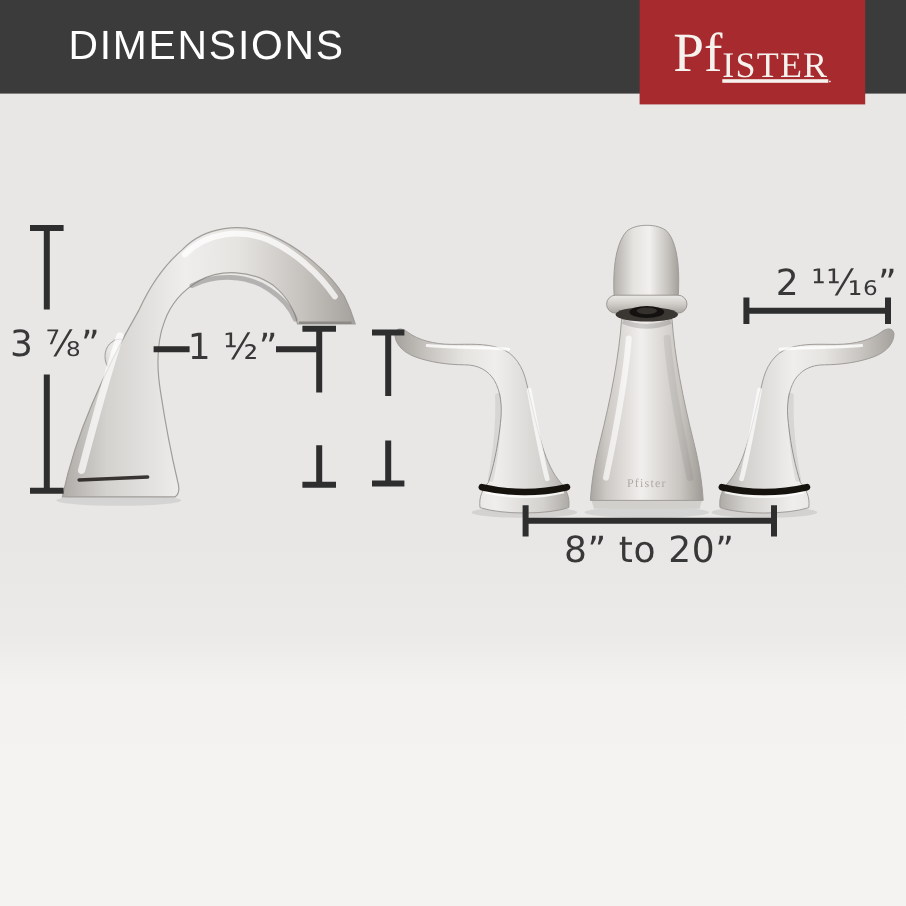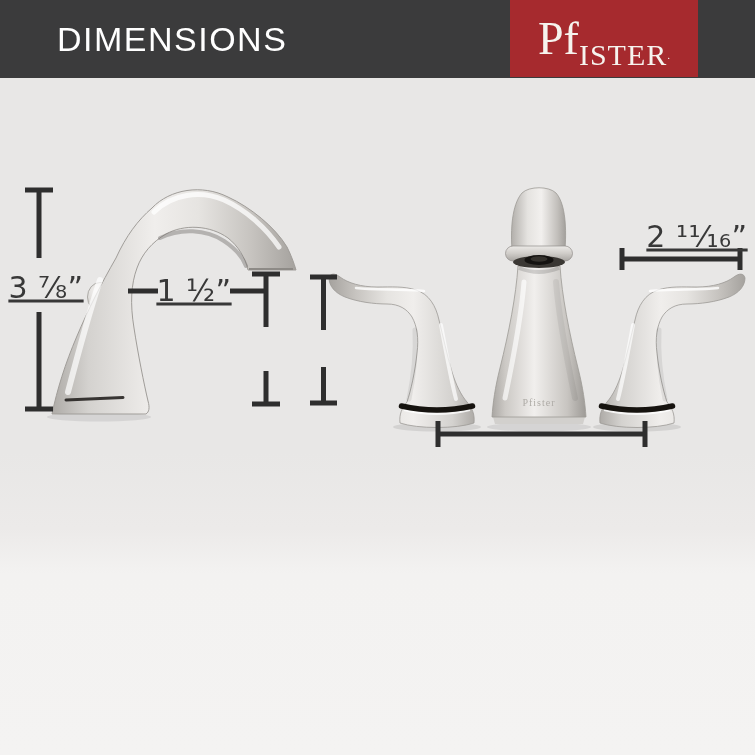--- a/index.html
+++ b/index.html
@@ -12,32 +12,32 @@
   .header{
     position:absolute;top:0;left:0;width:755px;height:78px;
     background:#3b3b3c;
   }
   .title{
     position:absolute;left:57px;top:50%;transform:translateY(-50%);
     margin:0;color:#ffffff;font-size:34px;font-weight:normal;letter-spacing:1.5px;
     font-family:"Liberation Sans","DejaVu Sans",sans-serif;
   }
   .brand-box{
-    position:absolute;left:510px;top:0;width:188px;height:77px;
+    position:absolute;left:533px;top:0;width:188px;height:87px;
     background:#a62a2e;display:flex;align-items:center;justify-content:center;
     color:#f6f3ee;font-family:"Liberation Serif","DejaVu Serif",serif;
   }
   .brand-head{font-size:46px;line-height:1;}
-  .brand-tail{font-size:30px;letter-spacing:1px;line-height:1;padding-bottom:3px;align-self:flex-end;margin-bottom:4px;}
+  .brand-tail{font-size:30px;letter-spacing:1px;line-height:1;padding-bottom:3px;align-self:flex-end;margin-bottom:14px;text-decoration:underline;}
   .brand-mark{font-size:11px;align-self:flex-end;margin-bottom:16px;}
   
   .diagram-svg{position:absolute;top:0;left:0;}
   .dim-label{
     position:absolute;transform:translate(-50%,-50%);
-    color:#383838;font-size:30px;white-space:nowrap;letter-spacing:.5px;text-decoration:underline;
+    color:#383838;font-size:30px;white-space:nowrap;letter-spacing:.5px;
   }
   
   .specs{
     position:absolute;left:102px;top:601px;margin:0;padding:0;list-style:none;
     color:#3a3a3a;font-size:26px;
   }
   .specs li{display:flex;line-height:31px;margin-bottom:14px;white-space:nowrap;}
   .dot{
     flex:0 0 auto;width:9px;height:9px;border-radius:50%;
     background:#3a3a3a;margin:11px 20px 0 0;
@@ -172,15 +172,16 @@
       <path d="M252 274 H280 M266 276.5 V327 M266 371 V401.5 M252 404 H280"></path>
       <path d="M310 277 H337 M323.5 279.5 V330 M323.5 367 V400.5 M310 403 H337"></path>
       <path d="M622 248 V270 M740 248 V270 M619.5 259 H742.5"></path>
       <path d="M438 421 V447 M645 421 V447 M435.5 434 H647.5"></path>
     </g>
   </svg>
 
   <div class="dim-label" style="left:46px;top:287px">3 ⅞”</div>
   <div class="dim-label" style="left:194px;top:290px">1 ½”</div>
   <div class="dim-label" style="left:697px;top:236px">2 ¹¹⁄₁₆”</div>
+  <div class="dim-label" style="left:541px;top:459px">8” to 20”</div>
 
 
 </div>
 
 </body></html>

